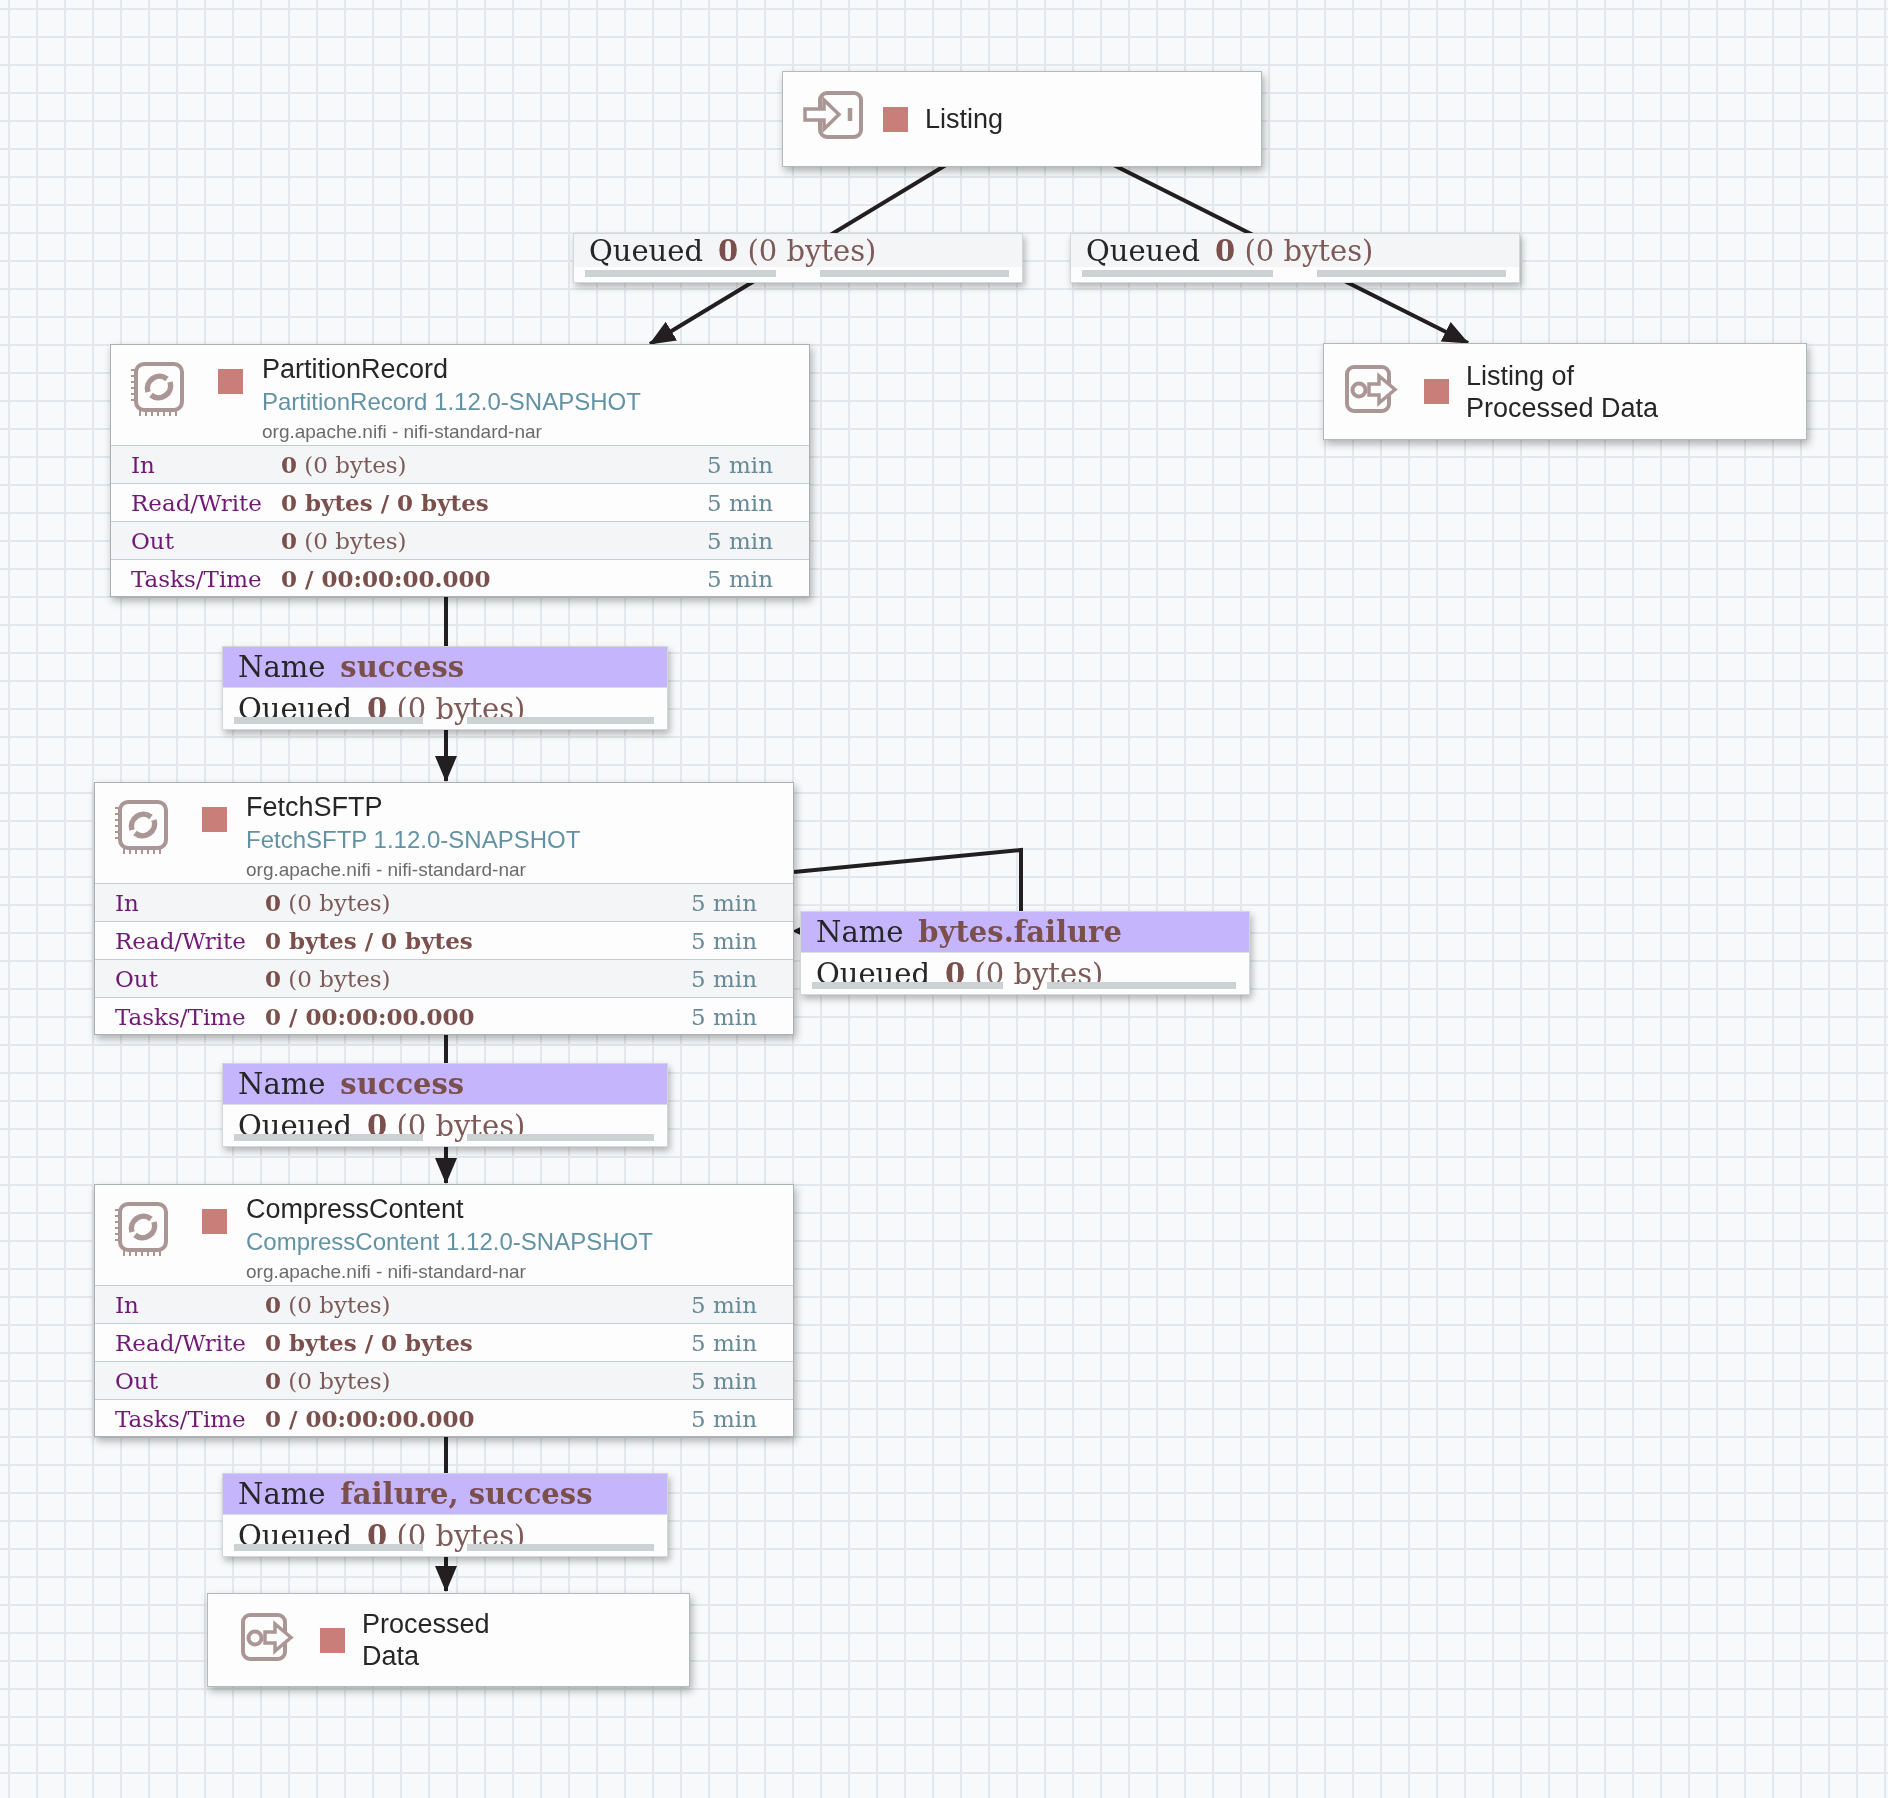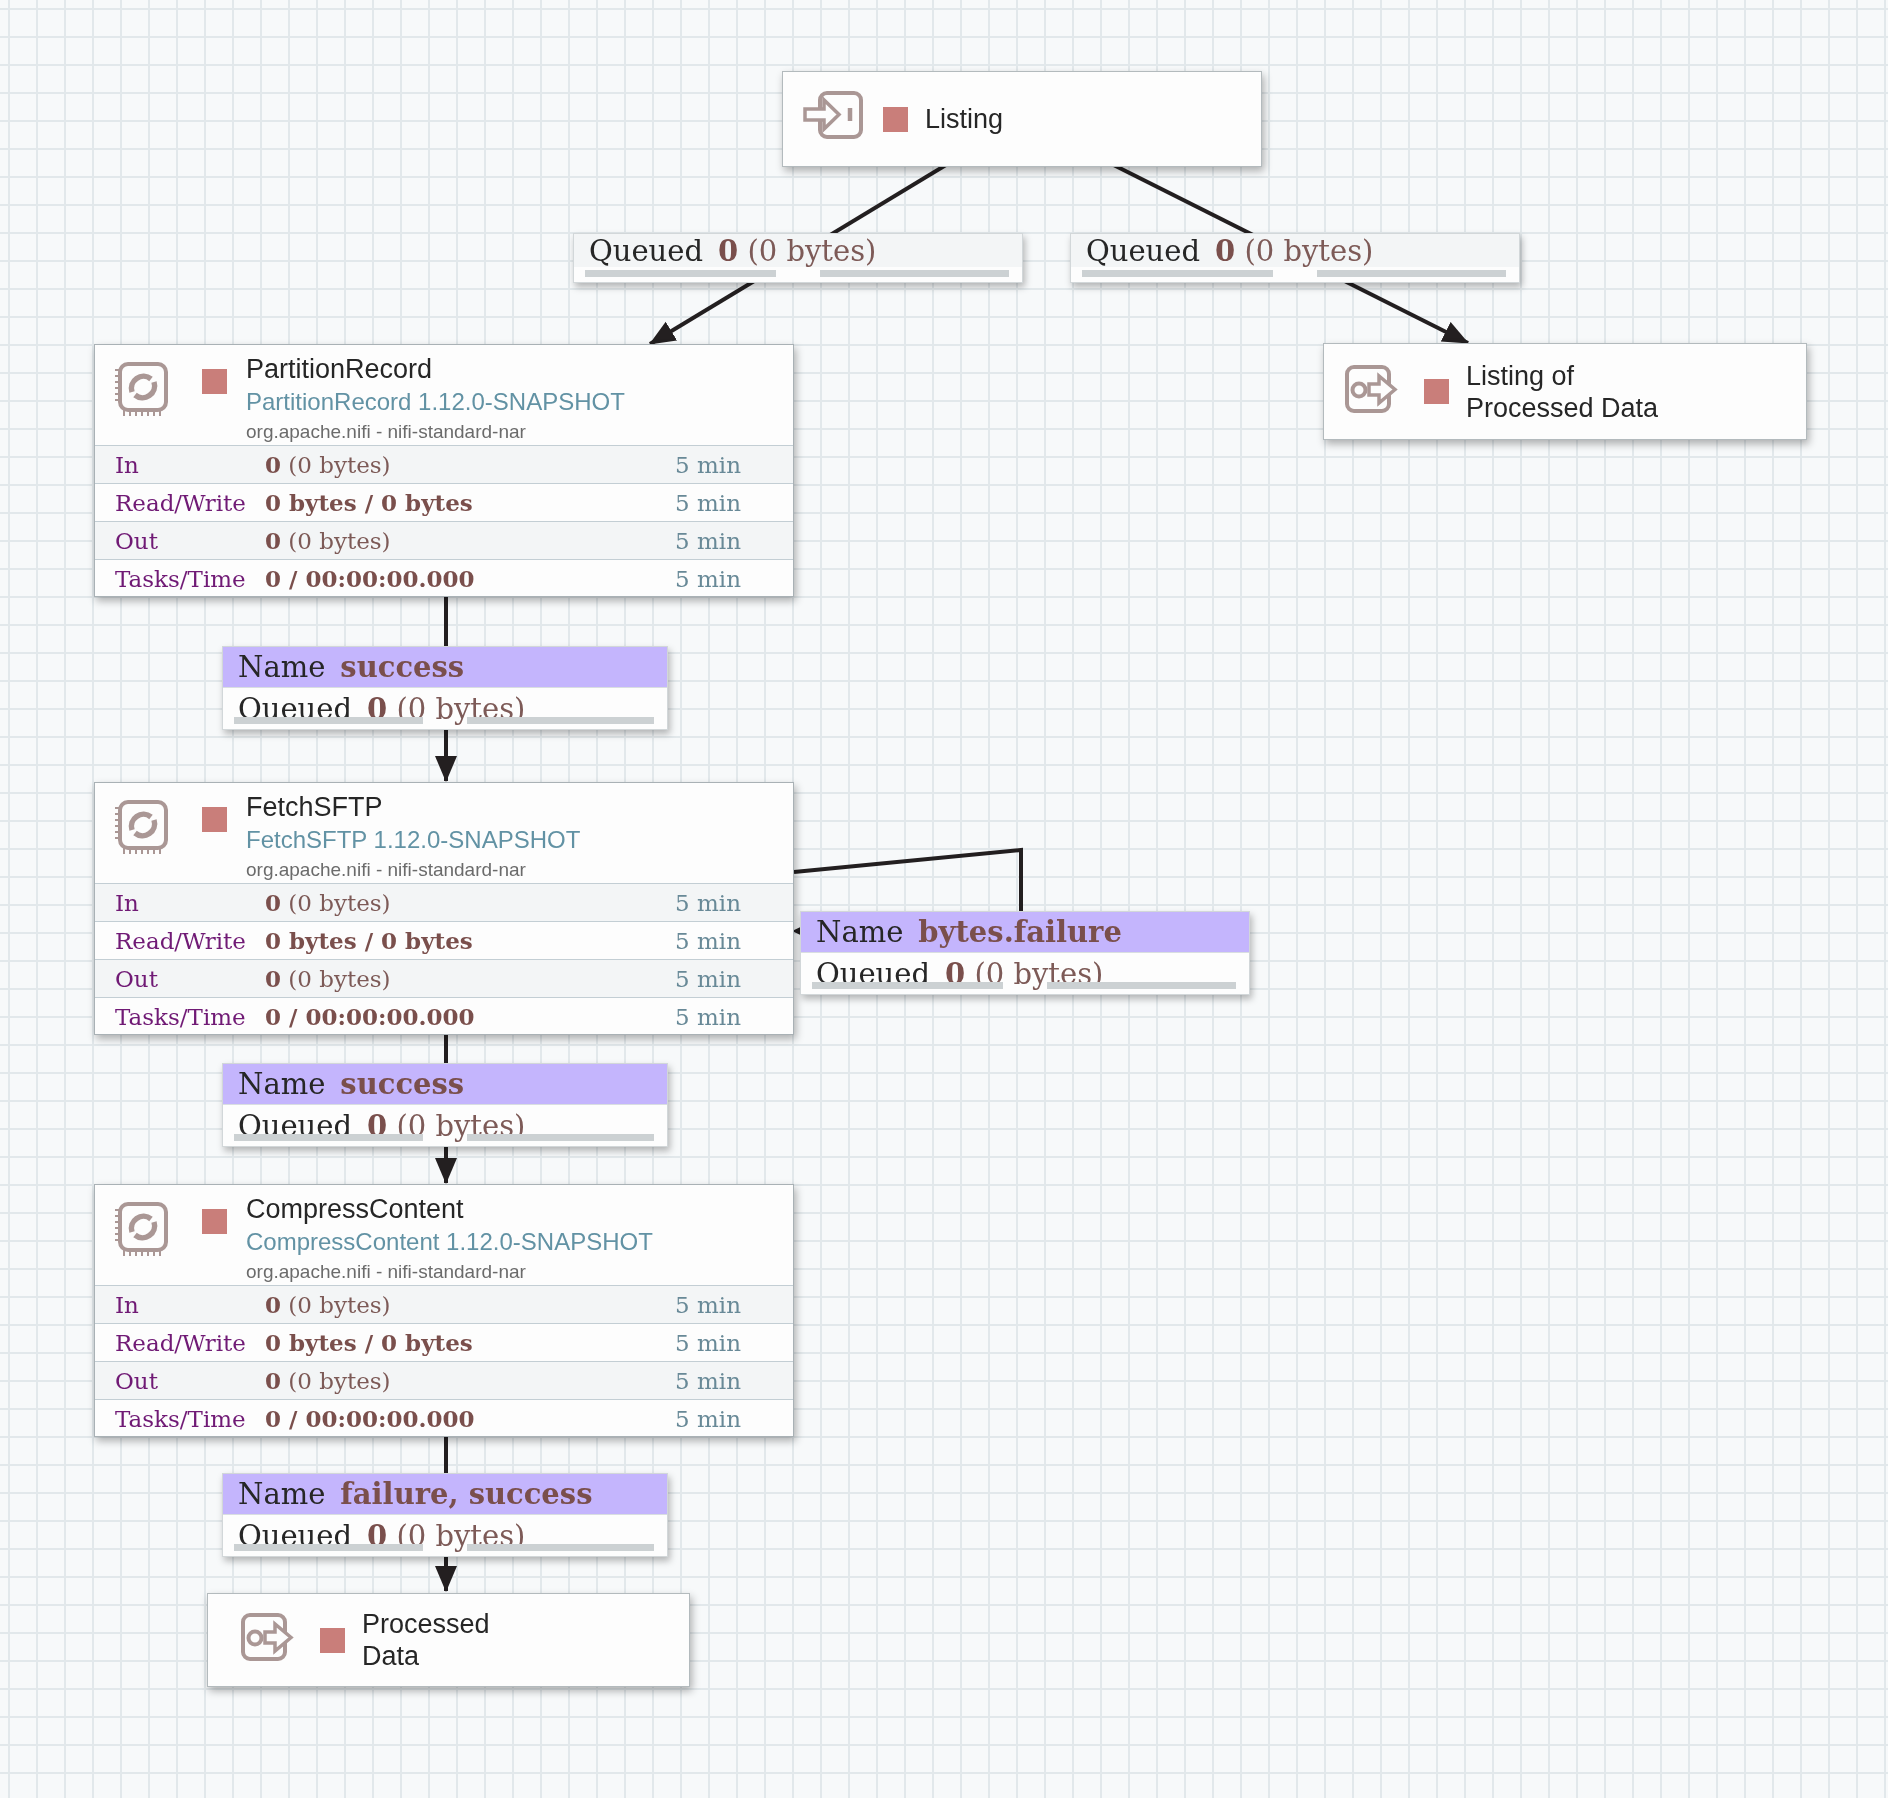--- a/index.html
+++ b/index.html
@@ -25,21 +25,21 @@
   .proc-titles{position:absolute;left:151px;top:9px;}
   .proc-title{font-size:27px;color:#262626;}
   .proc-type{font-size:24px;color:#6292a4;margin-top:3px;}
   .proc-bundle{font-size:19px;color:#6b6b6b;margin-top:5px;}
   .stat-row{height:37px;display:flex;align-items:center;border-top:1px solid #c3ced4;
             font-family:"DejaVu Serif",serif;font-size:23px;}
   .stat-row.alt{background:#f3f5f6;}
   .stat-label{width:150px;padding-left:20px;color:#701a75;flex:0 0 auto;}
   .stat-value{flex:1;color:#7d5a57;white-space:nowrap;}
   .stat-value .b{color:#7a4f4c;font-weight:bold;}
-  .stat-window{padding-right:52px;color:#688997;}
+  .stat-window{padding-right:36px;color:#688997;}
 
   
   .port{position:absolute;background:#fdfdfd;border:1px solid #b3babd;
         box-shadow:2px 4px 8px rgba(0,0,0,.3);display:flex;align-items:center;z-index:2;box-sizing:border-box;}
   .port-icon{margin-left:20px;color:#aa9795;flex:0 0 auto;}
   .port .run-square{position:static;margin-left:18px;flex:0 0 auto;}
   .port-label{margin-left:17px;font-size:27px;line-height:32px;color:#262626;}
 
   
   .conn-label{position:absolute;border:1px solid #d2d7d9;box-shadow:2px 4px 7px rgba(0,0,0,.28);
@@ -113,21 +113,21 @@
         <polygon points="25,20 35,20 35,12 51,25.5 35,39 35,31 25,31" fill="#fdfdfd" stroke-width="3.5"></polygon>
       </svg>
     </span>
     <span class="run-square"></span>
     <span class="port-label">
       <div>Listing of</div>
       <div>Processed Data</div>
     </span>
   </div>
 
-  <div class="proc" style="left:94px;top:344px;">
+  <div class="proc" style="left:110px;top:344px;">
     <div class="proc-header">
       <span class="proc-icon">
         <svg width="62" height="62" viewBox="0 0 62 62" fill="none" stroke="currentColor">
           <rect x="9" y="4" width="46" height="46" rx="8" stroke-width="4"></rect>
           <path d="M21 32 A 12 12 0 0 1 40 19" stroke-width="5.5"></path>
           <path d="M43 22 A 12 12 0 0 1 24 35" stroke-width="5.5"></path>
           <g stroke-width="2">
             <line x1="4" y1="10" x2="9" y2="10"></line>
               <line x1="4" y1="16" x2="9" y2="16"></line>
             <line x1="4" y1="22" x2="9" y2="22"></line>

